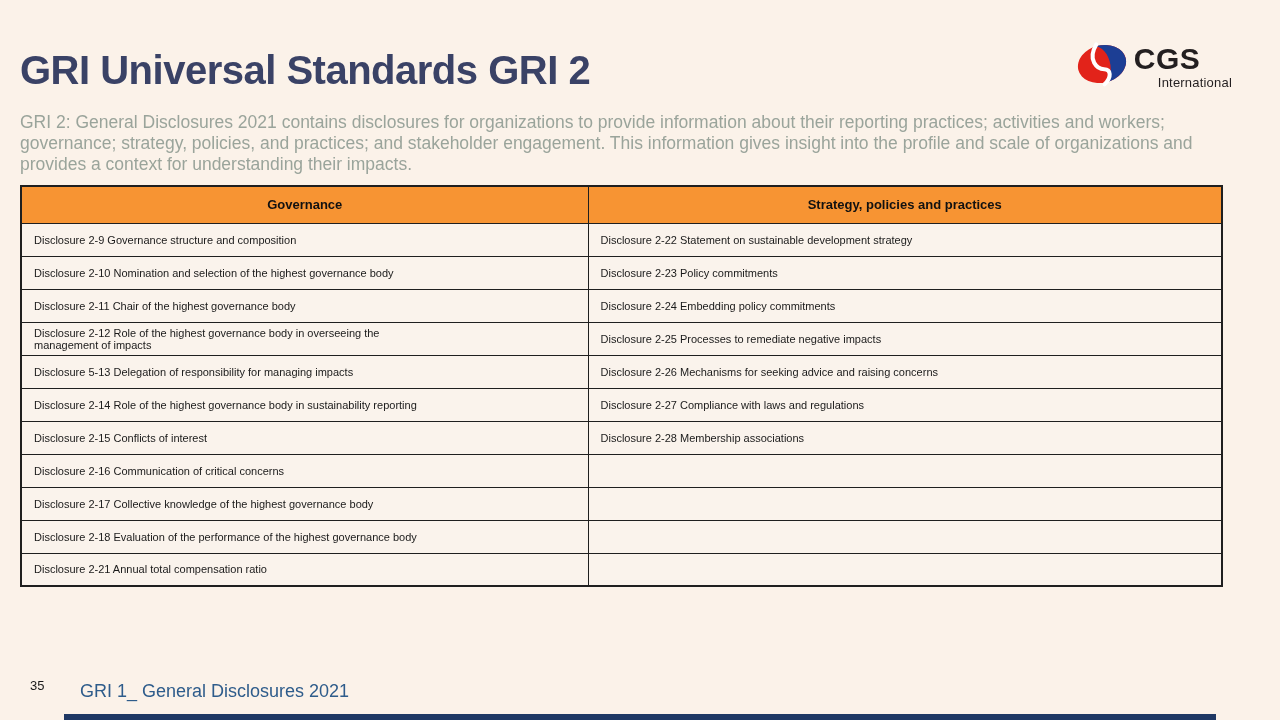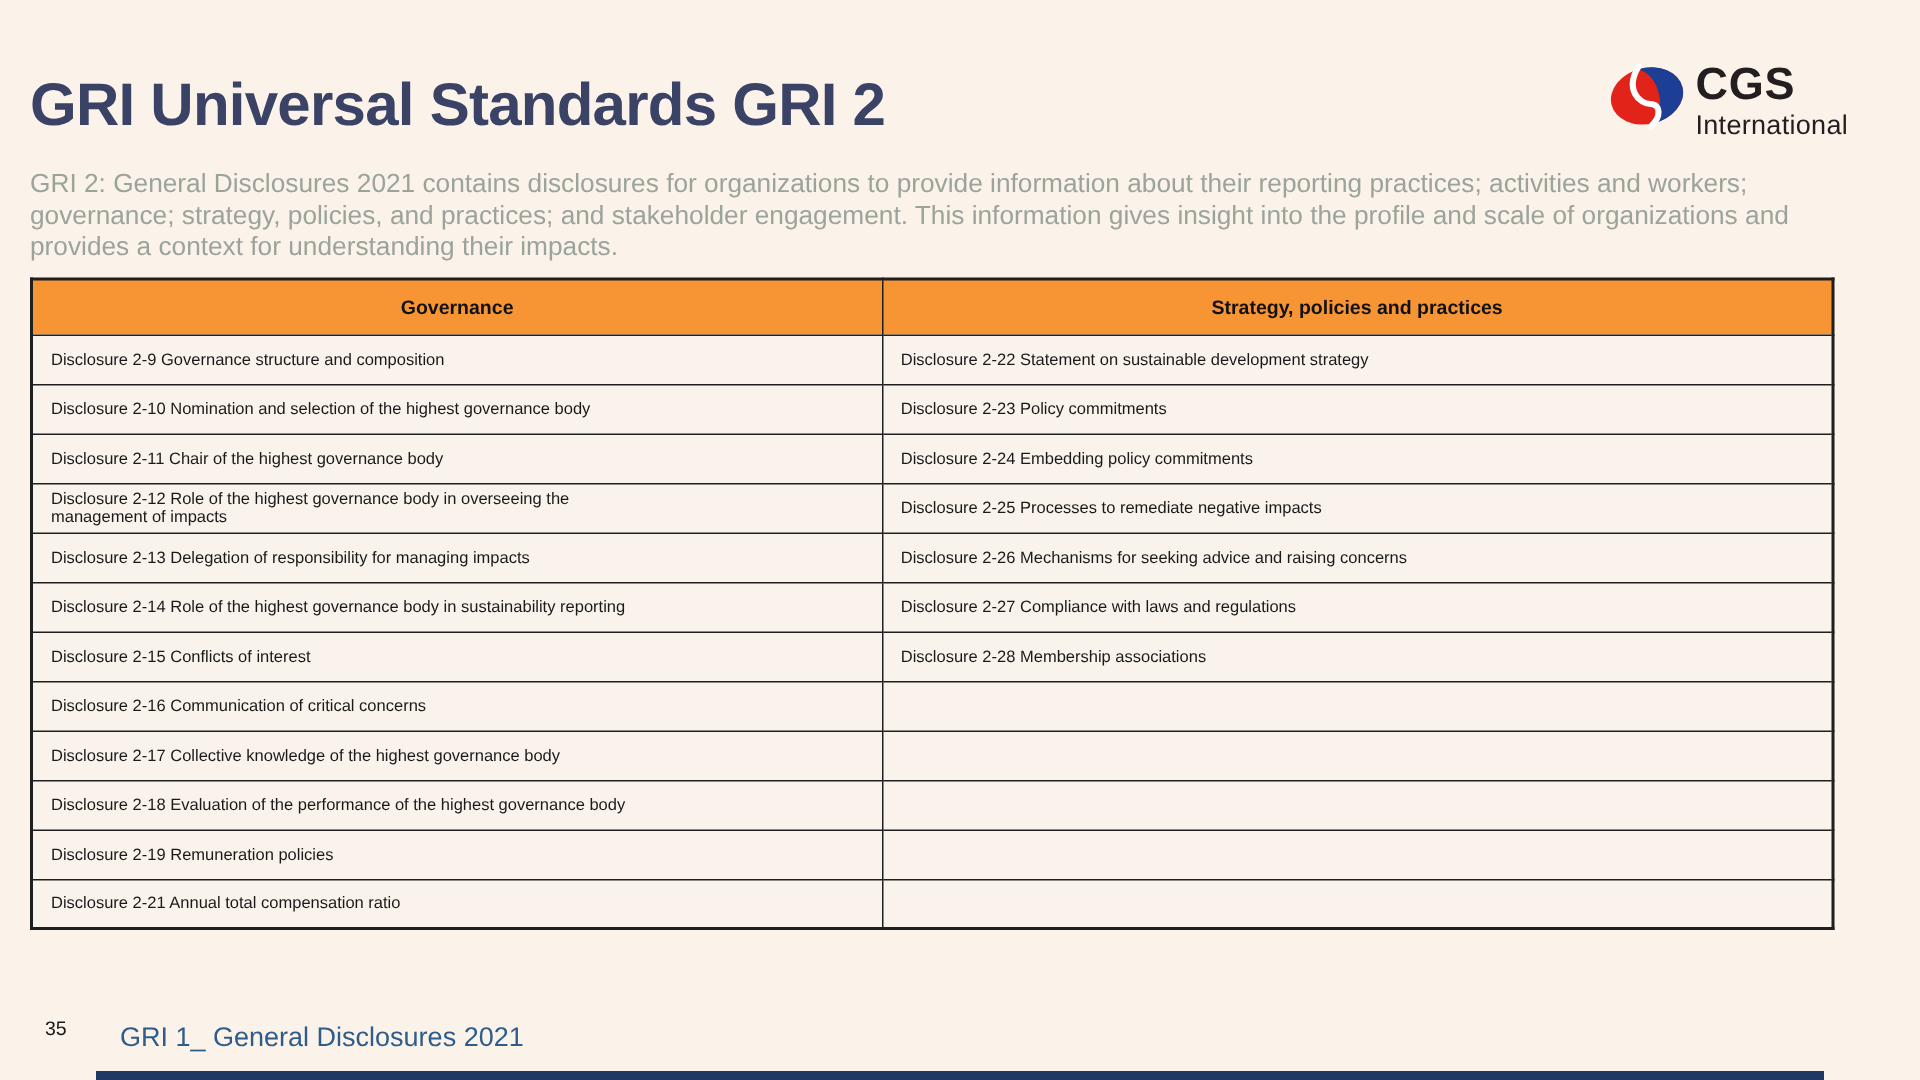--- a/index.html
+++ b/index.html
@@ -23,21 +23,21 @@
   .logo {
     position: absolute;
     top: 40px; right: 48px;
     display: flex;
     align-items: center;
     gap: 6px;
   }
   .logo-swirl { width: 52px; height: 48px; }
   .logo-text-block { display: flex; flex-direction: column; line-height: 1; }
   .logo-name { font-size: 30px; font-weight: 800; color: #231F20; letter-spacing: 0.5px; }
-  .logo-subname { font-size: 18px; color: #231F20; margin-top: 2px; letter-spacing: 0.2px; }
+  .logo-subname { font-size: 13px; color: #231F20; margin-top: 2px; letter-spacing: 0.2px; margin-left: 24px; }
 
   .intro {
     position: absolute;
     left: 20px; top: 112px;
     width: 1240px;
     font-size: 17.5px;
     line-height: 1.2;
     color: #9AA49B;
   }
 
@@ -134,21 +134,21 @@
       <td>Disclosure 2-11 Chair of the highest governance body</td>
       <td>Disclosure 2-24 Embedding policy commitments</td>
     </tr>
     <tr>
       <td>
           <span class="cell-narrow">Disclosure 2-12 Role of the highest governance body in overseeing the management of impacts</span>
         </td>
       <td>Disclosure 2-25 Processes to remediate negative impacts</td>
     </tr>
     <tr>
-      <td>Disclosure 2-13 Delegation of responsibility for managing impacts</td>
+      <td>Disclosure 5-13 Delegation of responsibility for managing impacts</td>
       <td>Disclosure 2-26 Mechanisms for seeking advice and raising concerns</td>
     </tr>
     <tr>
       <td>Disclosure 2-14 Role of the highest governance body in sustainability reporting</td>
       <td>Disclosure 2-27 Compliance with laws and regulations</td>
     </tr>
     <tr>
       <td>Disclosure 2-15 Conflicts of interest</td>
       <td>Disclosure 2-28 Membership associations</td>
     </tr>
@@ -158,24 +158,20 @@
     </tr>
     <tr>
       <td>Disclosure 2-17 Collective knowledge of the highest governance body</td>
       <td></td>
     </tr>
     <tr>
       <td>Disclosure 2-18 Evaluation of the performance of the highest governance body</td>
       <td></td>
     </tr>
     <tr>
-      <td>Disclosure 2-19 Remuneration policies</td>
-      <td></td>
-    </tr>
-    <tr>
       <td>Disclosure 2-21 Annual total compensation ratio</td>
       <td></td>
     </tr>
   </tbody>
 </table>
 
 <div class="page-number">35</div>
 <div class="footer-label">GRI 1_ General Disclosures 2021</div>
 <div class="bottom-bar"></div>
 

